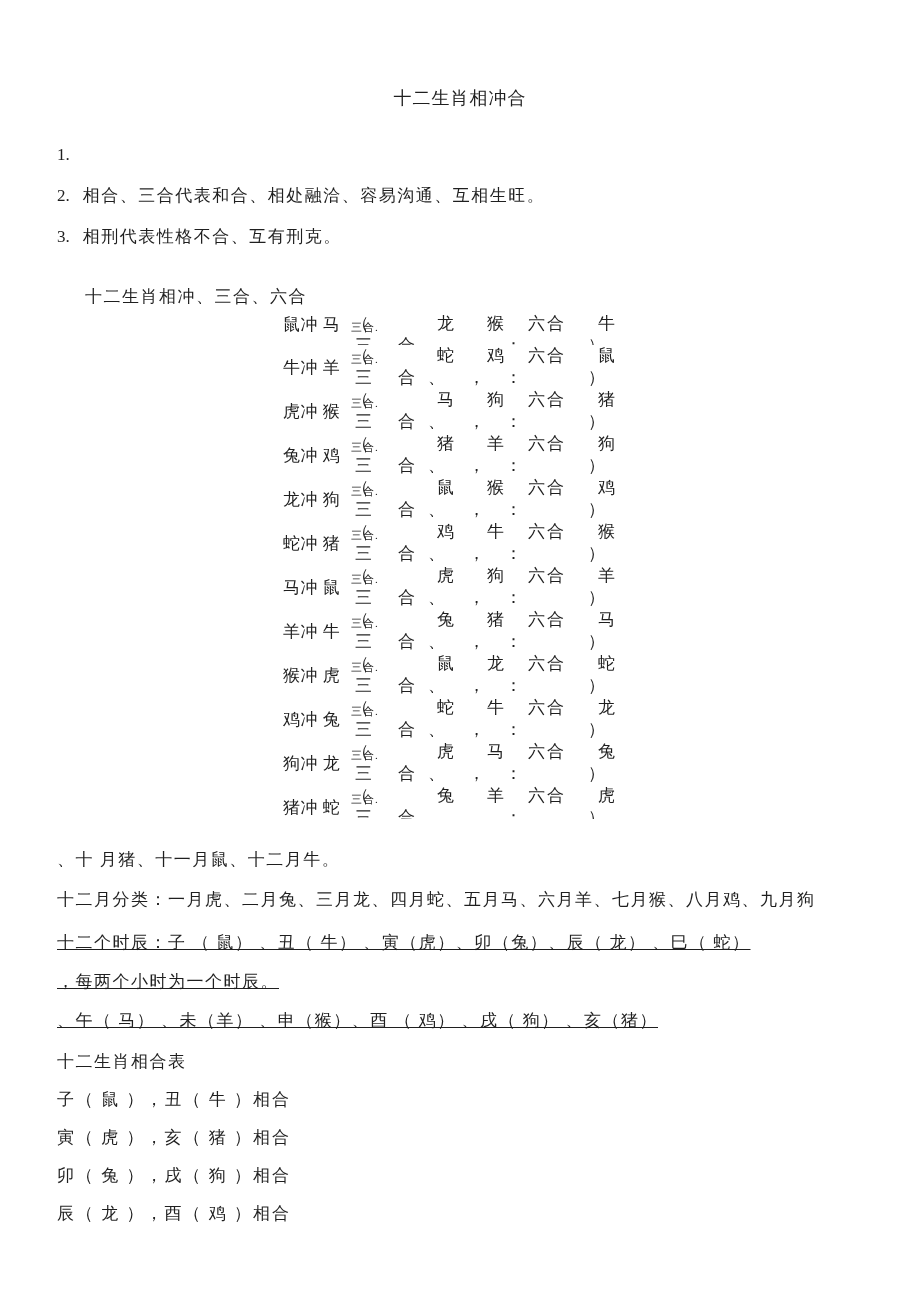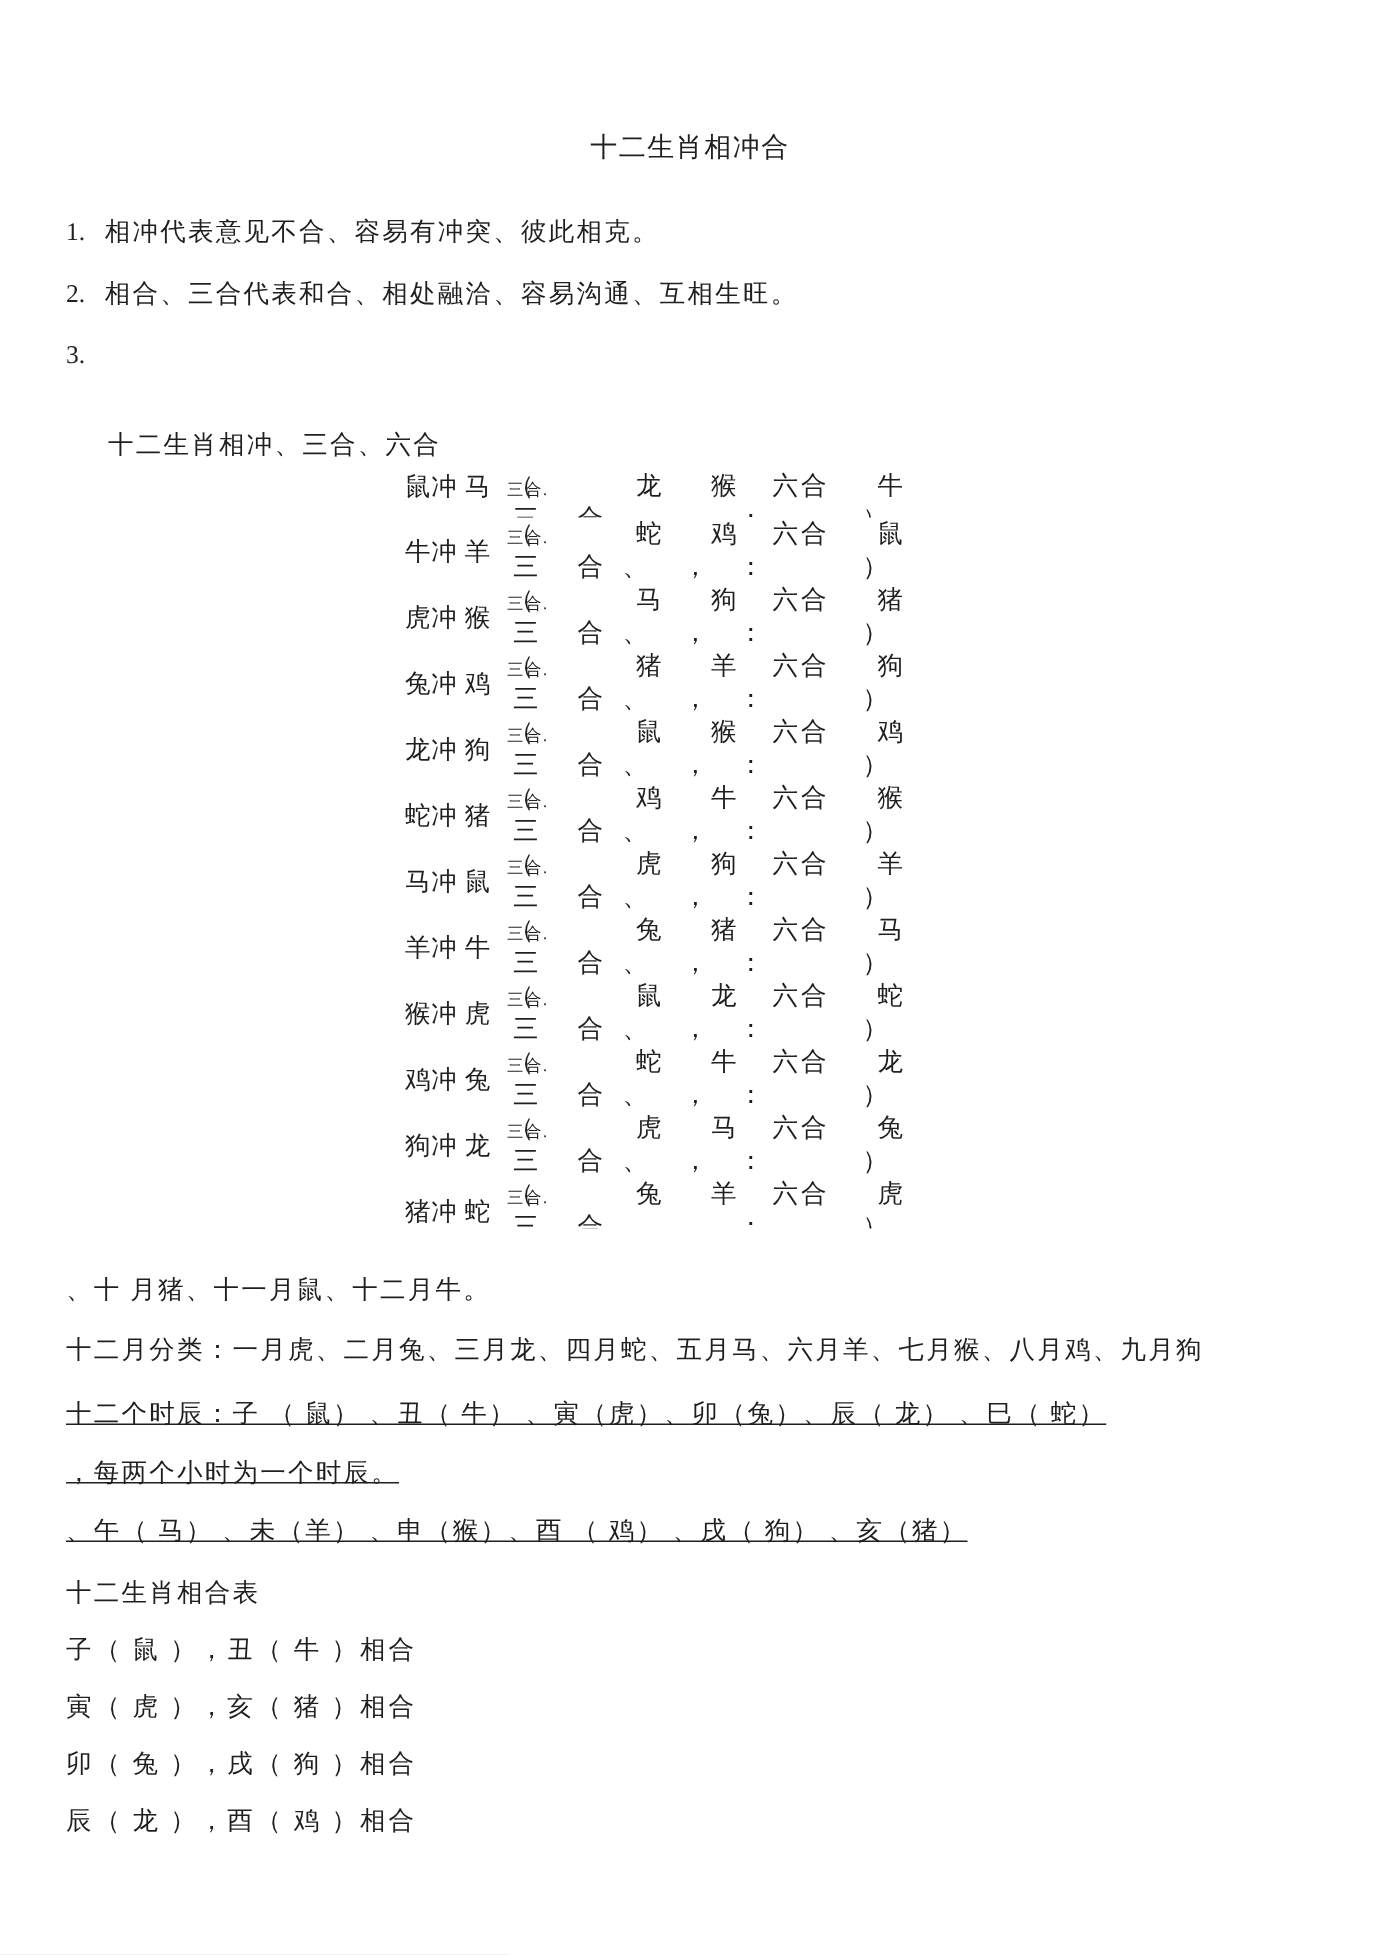--- a/index.html
+++ b/index.html
@@ -5,21 +5,21 @@
   html,body{margin:0;padding:0;background:#e8e8e8;}
   .page{
     position:relative;
     width:920px;height:1303px;
     background:#ffffff;
     color:#1f1f1f;
     font-family:"Liberation Serif","DejaVu Serif",serif;
     font-size:17px;
     overflow:hidden;
     box-sizing:border-box;
-    padding:0 44px;
+    padding:0 57px;
   }
   .title{
     margin-top:86px;
     text-align:center;
     font-size:18px;
     letter-spacing:1px;
     height:22px;
   }
   .list{margin-top:26px;}
   .list-line{height:41px;display:flex;align-items:center;letter-spacing:1.5px;}
@@ -66,28 +66,28 @@
 </head>
 <body>
 
 <div class="page">
 
   <div class="title">十二生肖相冲合</div>
 
   <div class="list">
     <div class="list-line">
       <span class="list-num">1.</span>
-      <span>相冲代表意见不合、容易有冲突、彼此相克。</span>
     </div>
     <div class="list-line">
       <span class="list-num">2.</span>
       <span>相合、三合代表和合、相处融洽、容易沟通、互相生旺。</span>
     </div>
     <div class="list-line">
       <span class="list-num">3.</span>
+      <span>相刑代表性格不合、互有刑克。</span>
     </div>
   </div>
 
   <div class="section-heading">十二生肖相冲、三合、六合</div>
 
   <div class="chong-table" id="chong-rows">
       <div class="trow first">
         <span class="tlabel">鼠冲 马</span>
         <div class="tcell">
           <div class="tl1">

